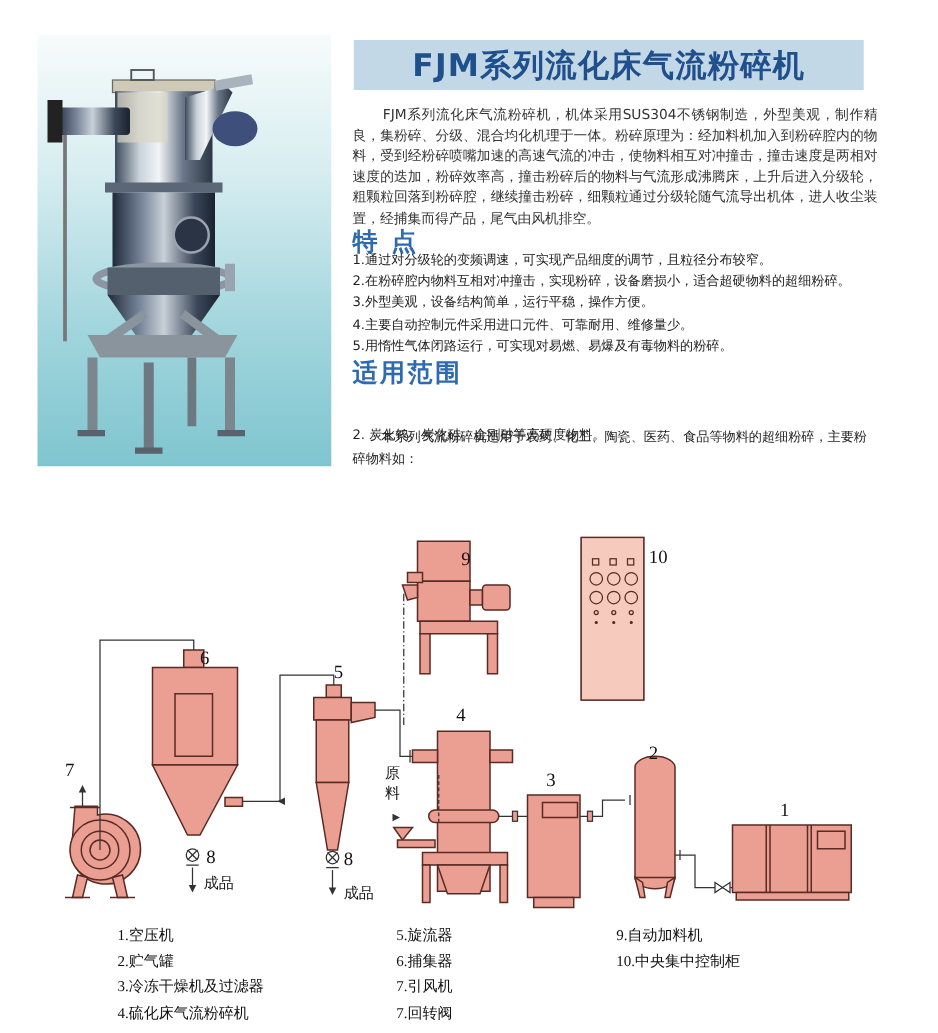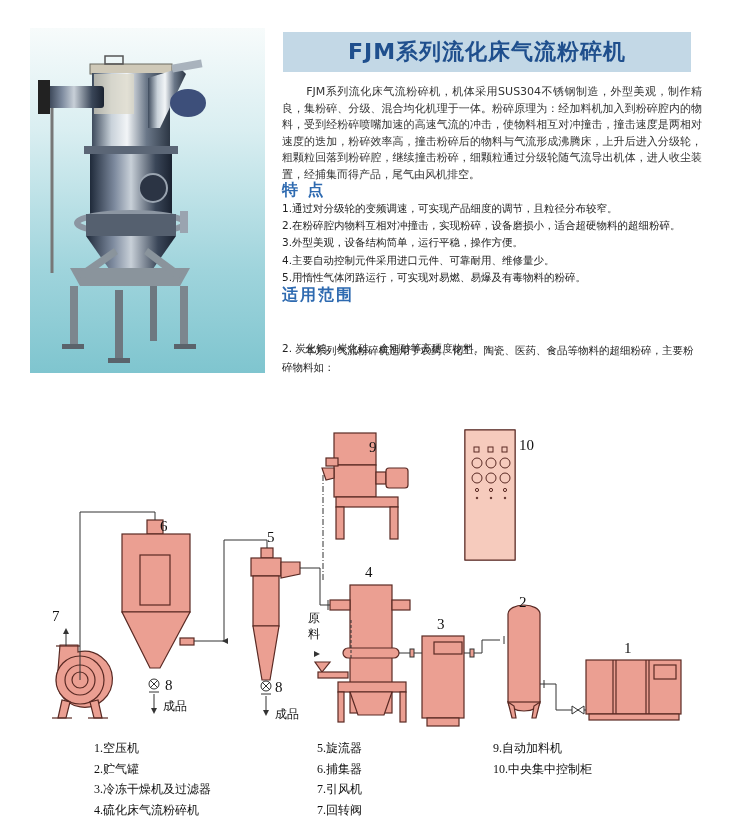--- a/index.html
+++ b/index.html
@@ -10,32 +10,32 @@
     position: absolute; left: 30px; top: 28px; width: 235px; height: 345px;
     background: linear-gradient(180deg, #f7fbfb 0%, #d9eef1 30%, #9fd4dc 70%, #7fc5cf 100%);
     overflow: hidden;
   }
 
   .title-bar {
     position: absolute; left: 283px; top: 32px; width: 408px; height: 40px;
     background: #c3d8e6; display: flex; align-items: center; justify-content: center;
   }
   .title-bar span {
-    font-family: "DejaVu Sans", sans-serif; font-size: 22px; font-weight: bold;
+    font-family: "DejaVu Sans", sans-serif; font-size: 25px; font-weight: bold;
     color: #1f4f8d; letter-spacing: 1px;
   }
 
   .intro {
     position: absolute; left: 282px; top: 84px; width: 420px;
     font-size: 11px; line-height: 16.6px; color: #333; text-align: justify;
     text-indent: 2.2em;
   }
 
   .sec-title {
-    position: absolute; left: 282px; font-size: 16px; font-weight: bold; color: #2e6ab0;
+    position: absolute; left: 282px; font-size: 20px; font-weight: bold; color: #2e6ab0;
     letter-spacing: 2px;
   }
   .features { position: absolute; left: 282px; top: 200px; width: 430px; }
   .features div { font-size: 10.5px; line-height: 17.2px; color: #222; white-space: nowrap; }
 
   .scope-intro {
     position: absolute; left: 282px; top: 307px; width: 420px;
     font-size: 10.5px; line-height: 16.5px; color: #222; text-indent: 2.2em; margin-top: 35px;
   }
   .scope-list { position: absolute; left: 282px; top: 340px; width: 420px; }

